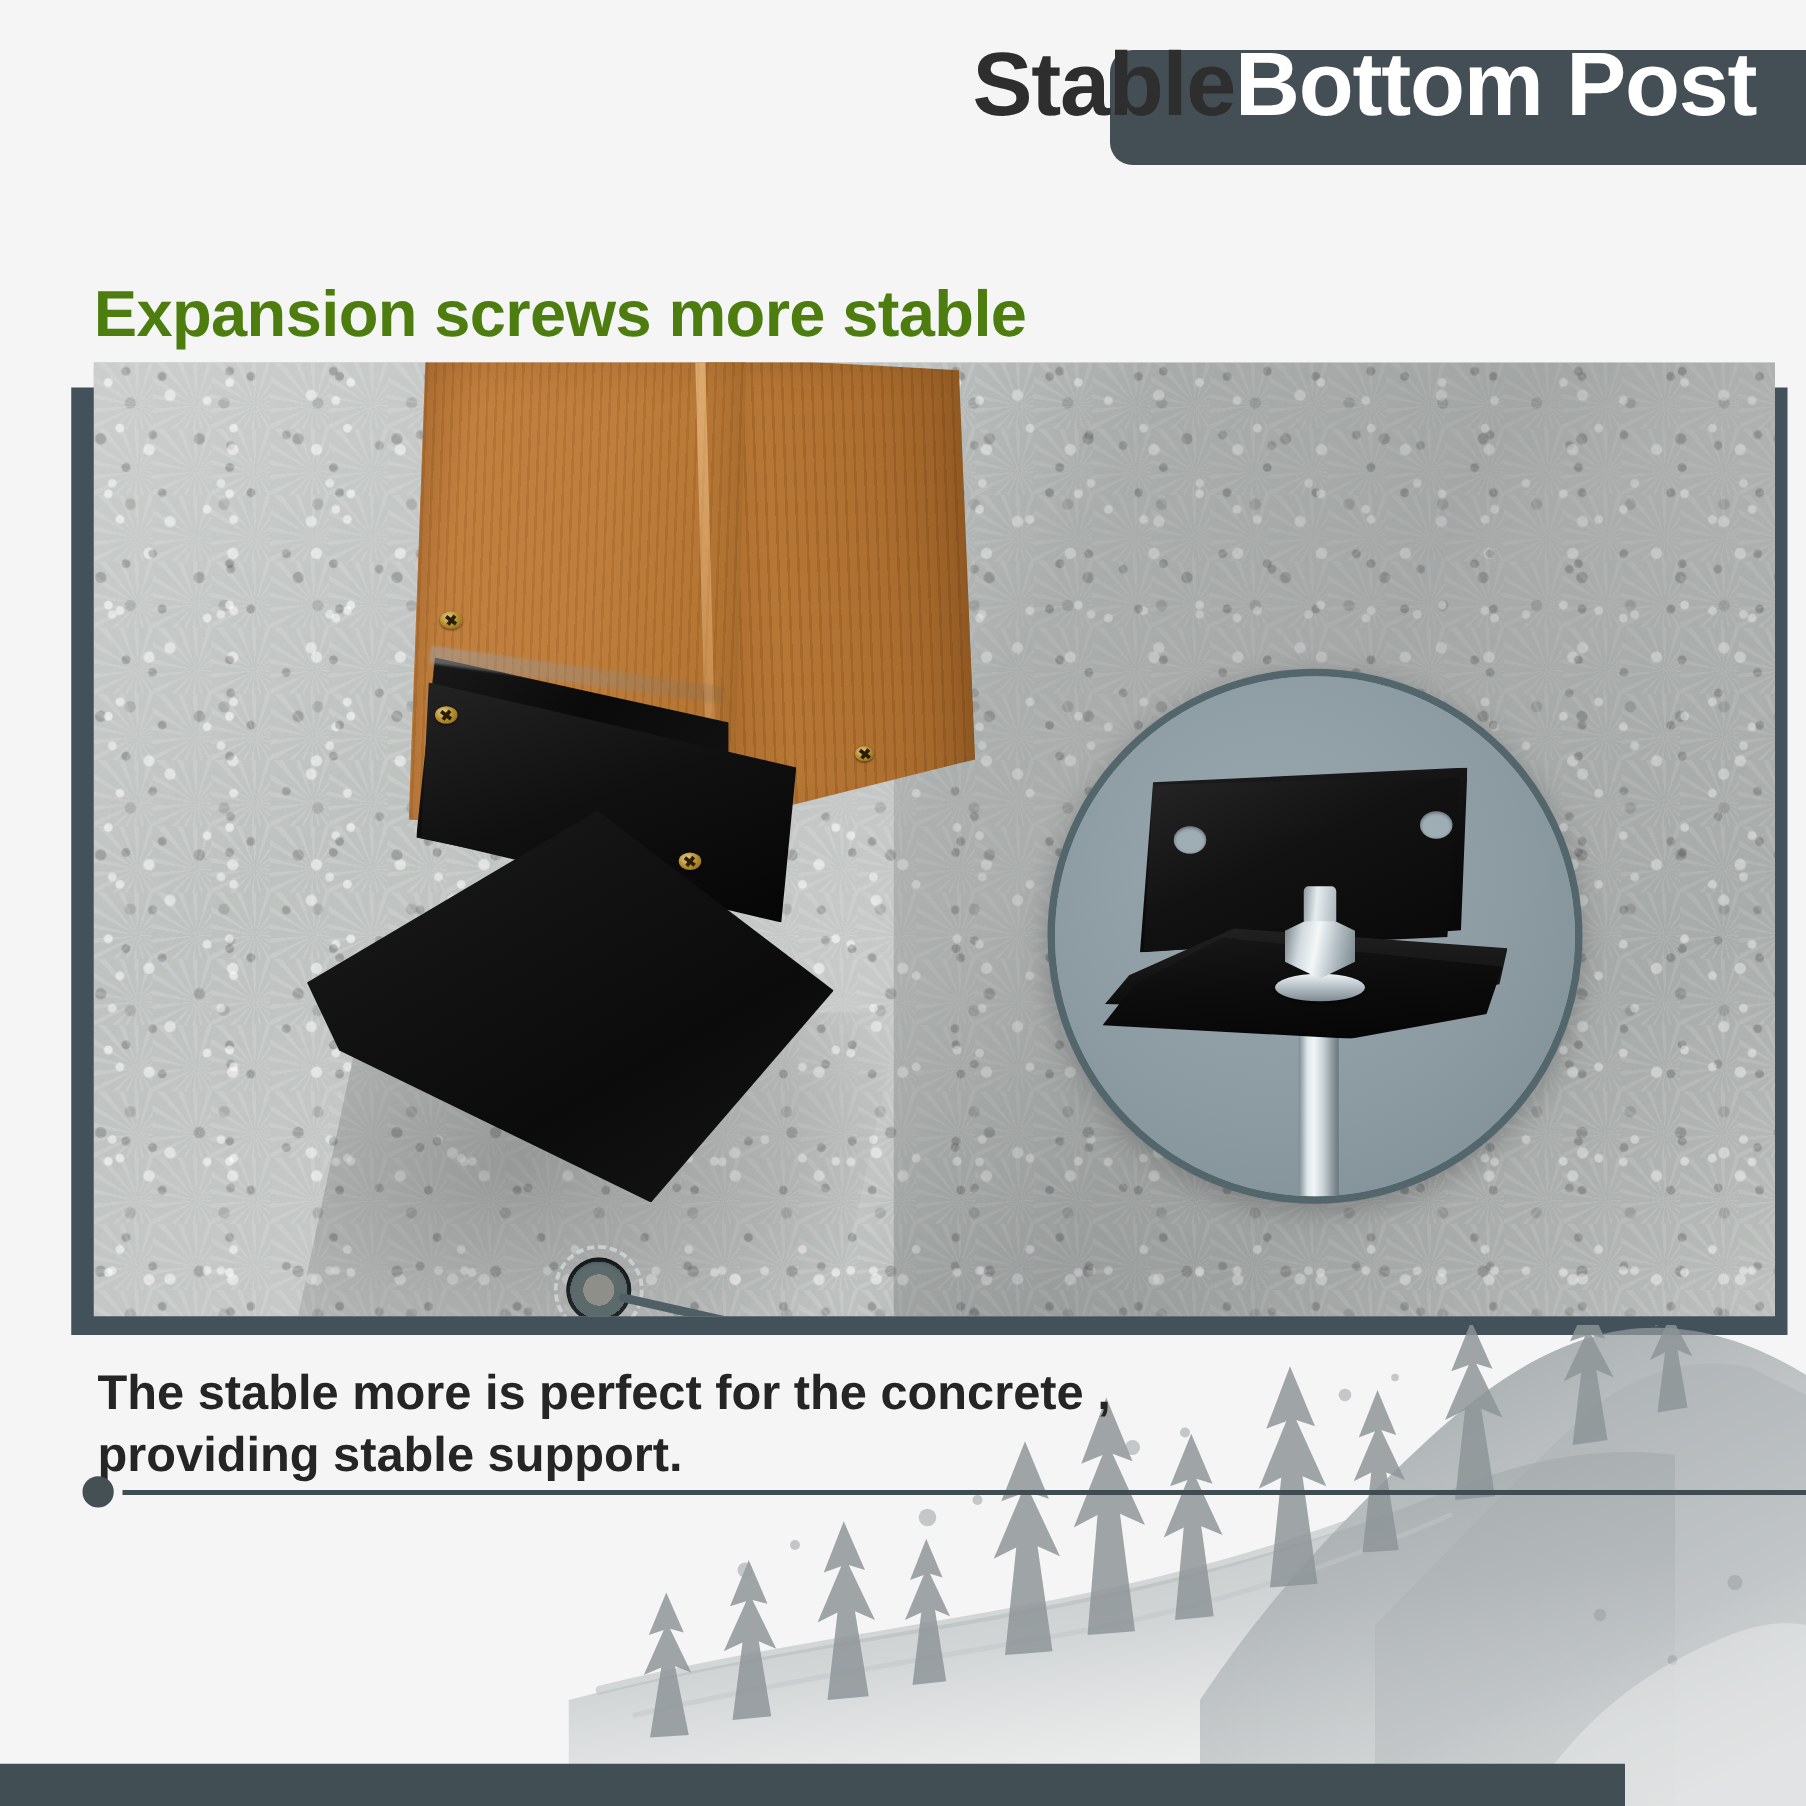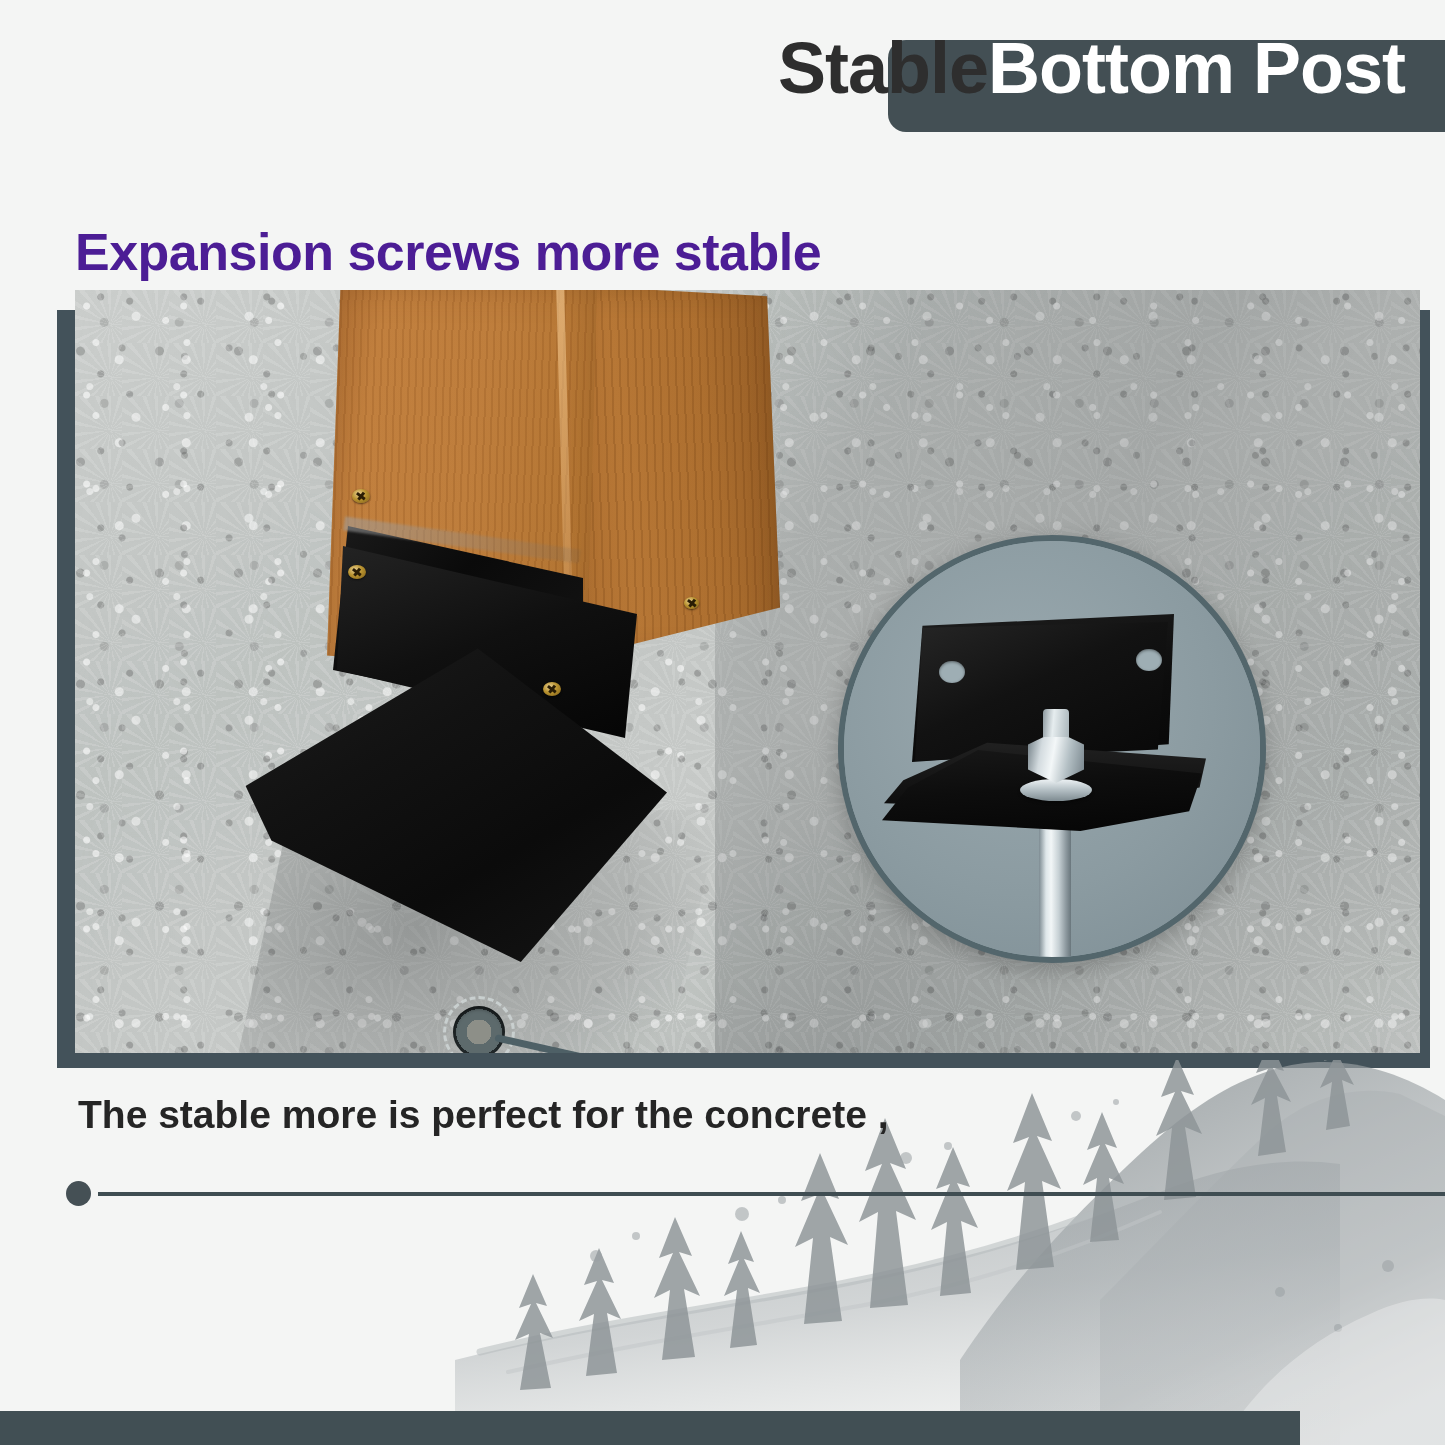--- a/index.html
+++ b/index.html
@@ -27,21 +27,21 @@
     letter-spacing:-1px;
     white-space:nowrap;
     line-height:1;
   }
   .title-dark{ color:#2e2e2e; }
   .title-light{ color:#ffffff;margin-top:20px; }
 
   
   .section-heading{
     position:absolute; left:75px; top:222px;
-    font-size:52px; font-weight:bold; color:#4c1d95;
+    font-size:52px; font-weight:bold; color:#4d7c0f;
     letter-spacing:-0.5px;
     white-space:nowrap;
   }
 
   
   .photo-shadow{
     position:absolute; left:57px; top:310px;
     width:1373px; height:758px;
     background:#43525a;
   }
@@ -405,17 +405,18 @@
         <circle cx="938" cy="268" r="4"></circle>
       <circle cx="988" cy="206" r="6"></circle>
     </g>
 
     <path d="M820 385 C 860 320 910 280 970 254 C 1000 240 1025 236 1045 240 L1045 385 Z" fill="#ffffff" opacity="0.3"></path>
   </svg>
 </div>
 
 <div class="caption">
   <div>The stable more is perfect for the concrete ,</div>
+  <div>providing stable support.</div>
 </div>
 <div class="rule-dot"></div>
 <div class="rule-line"></div>
 
 <div class="bottom-bar"></div>
 
 </body></html>

